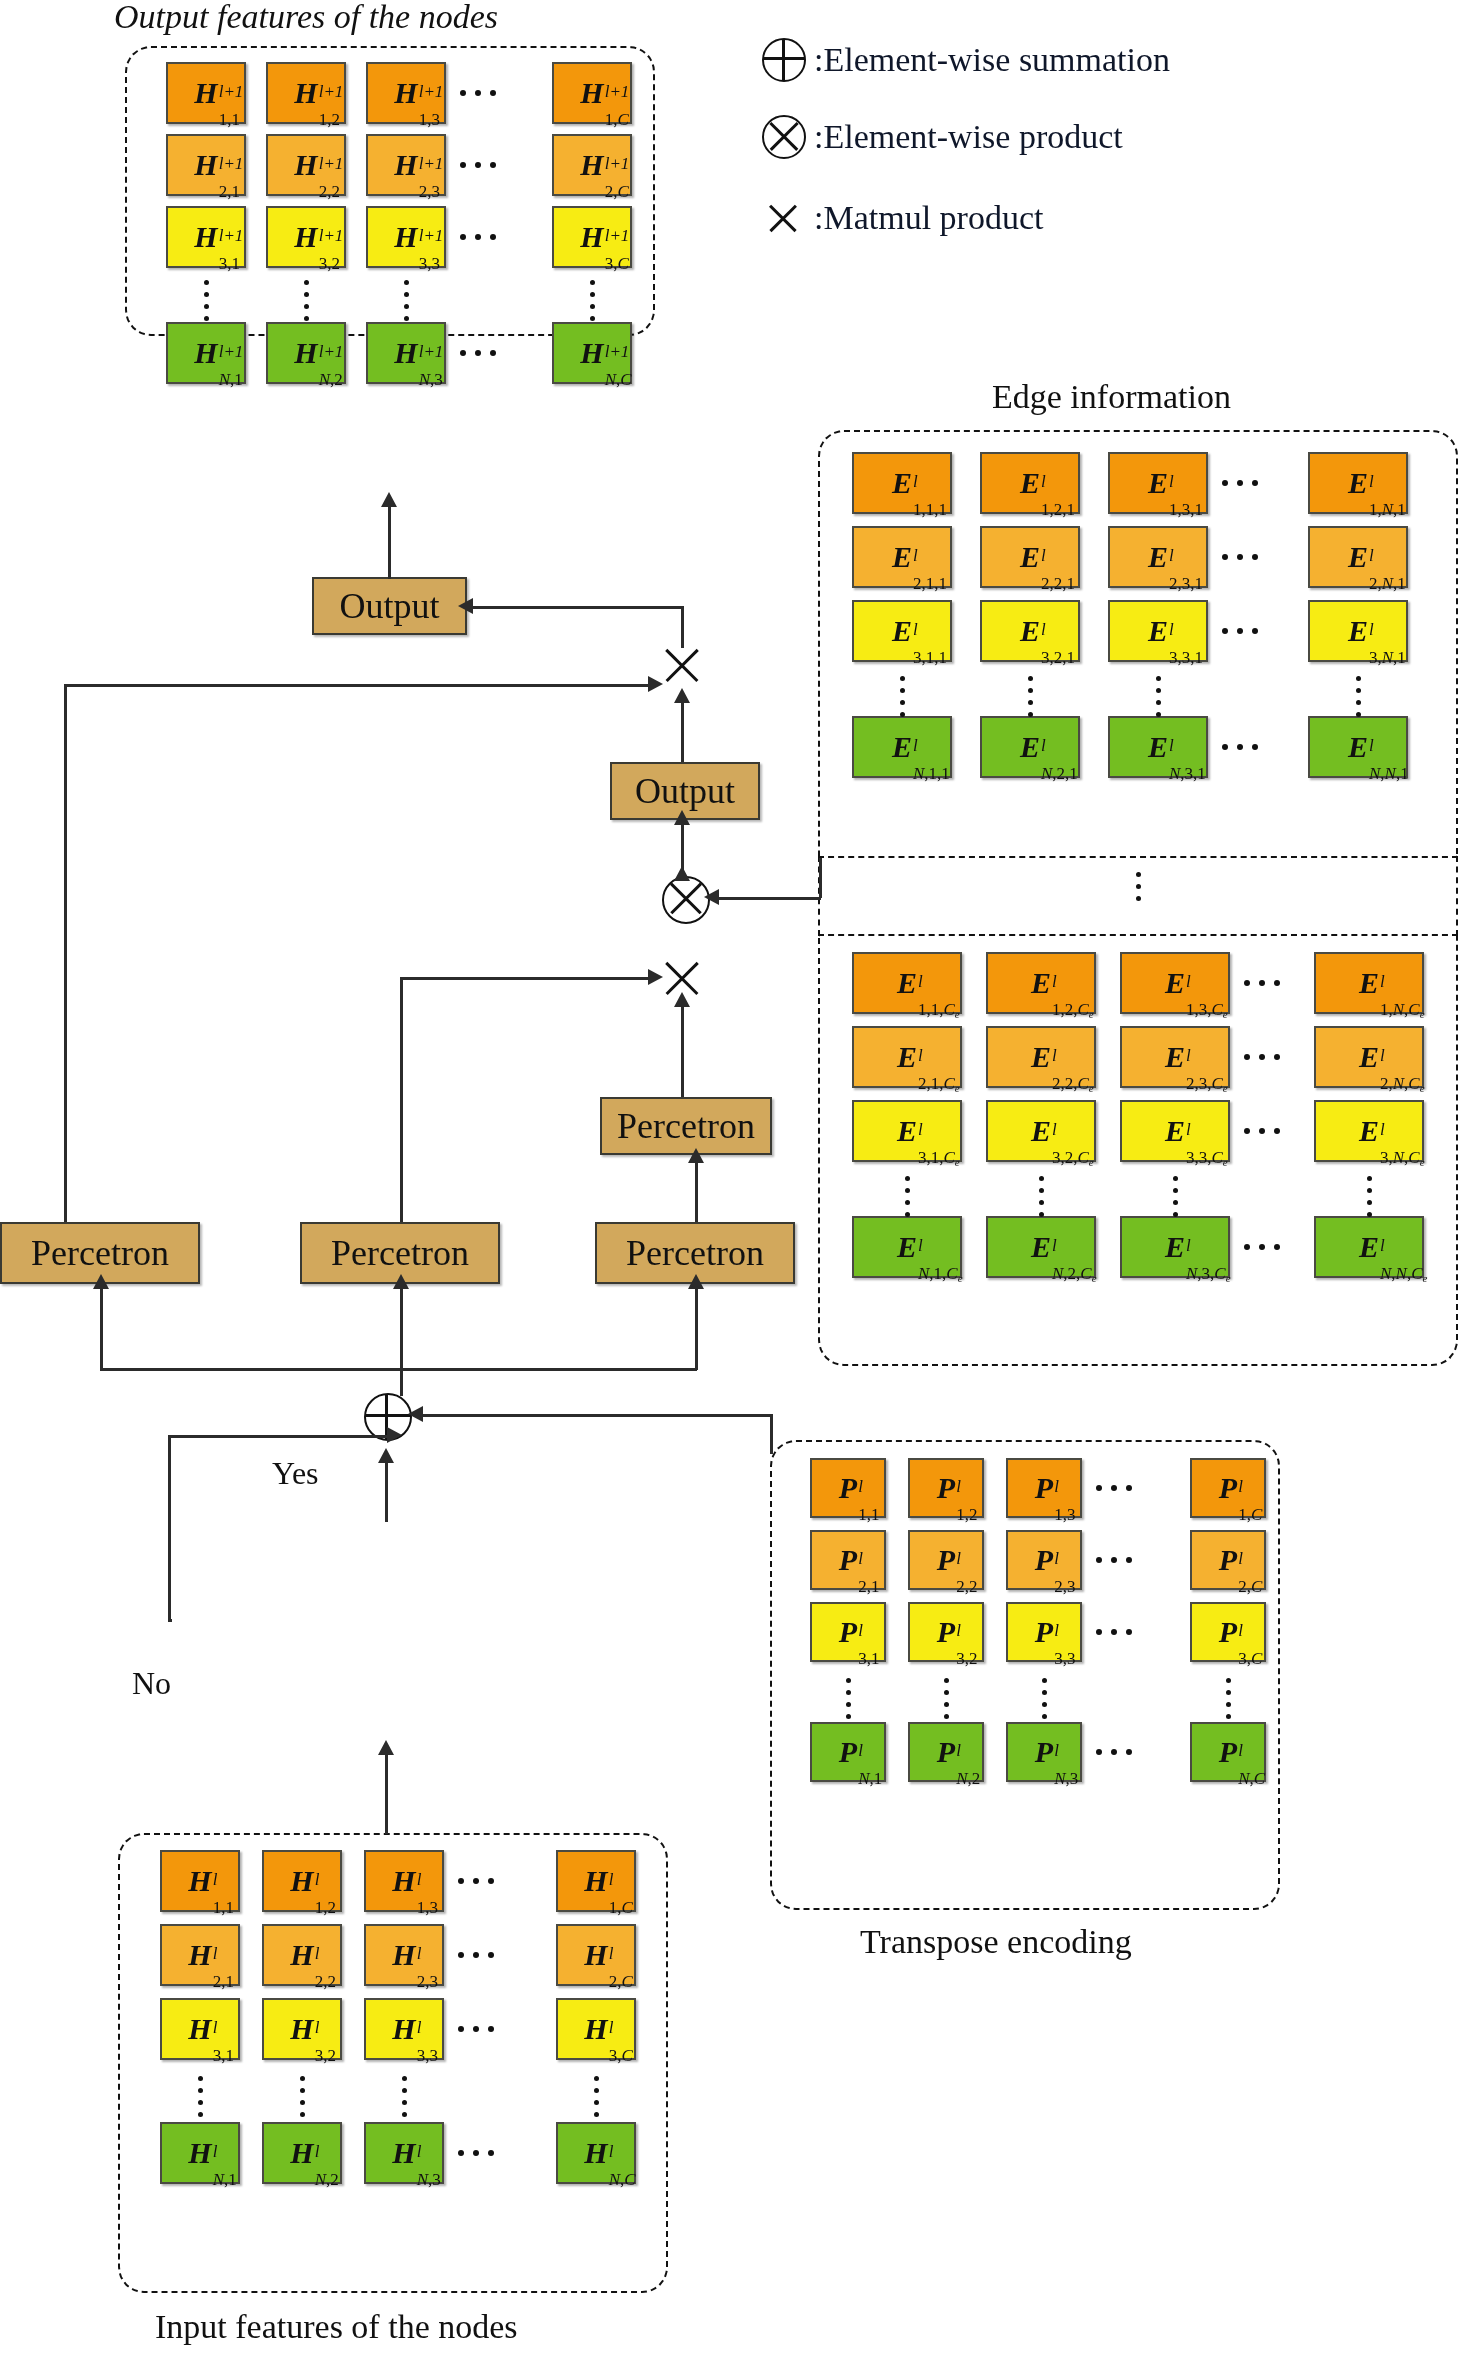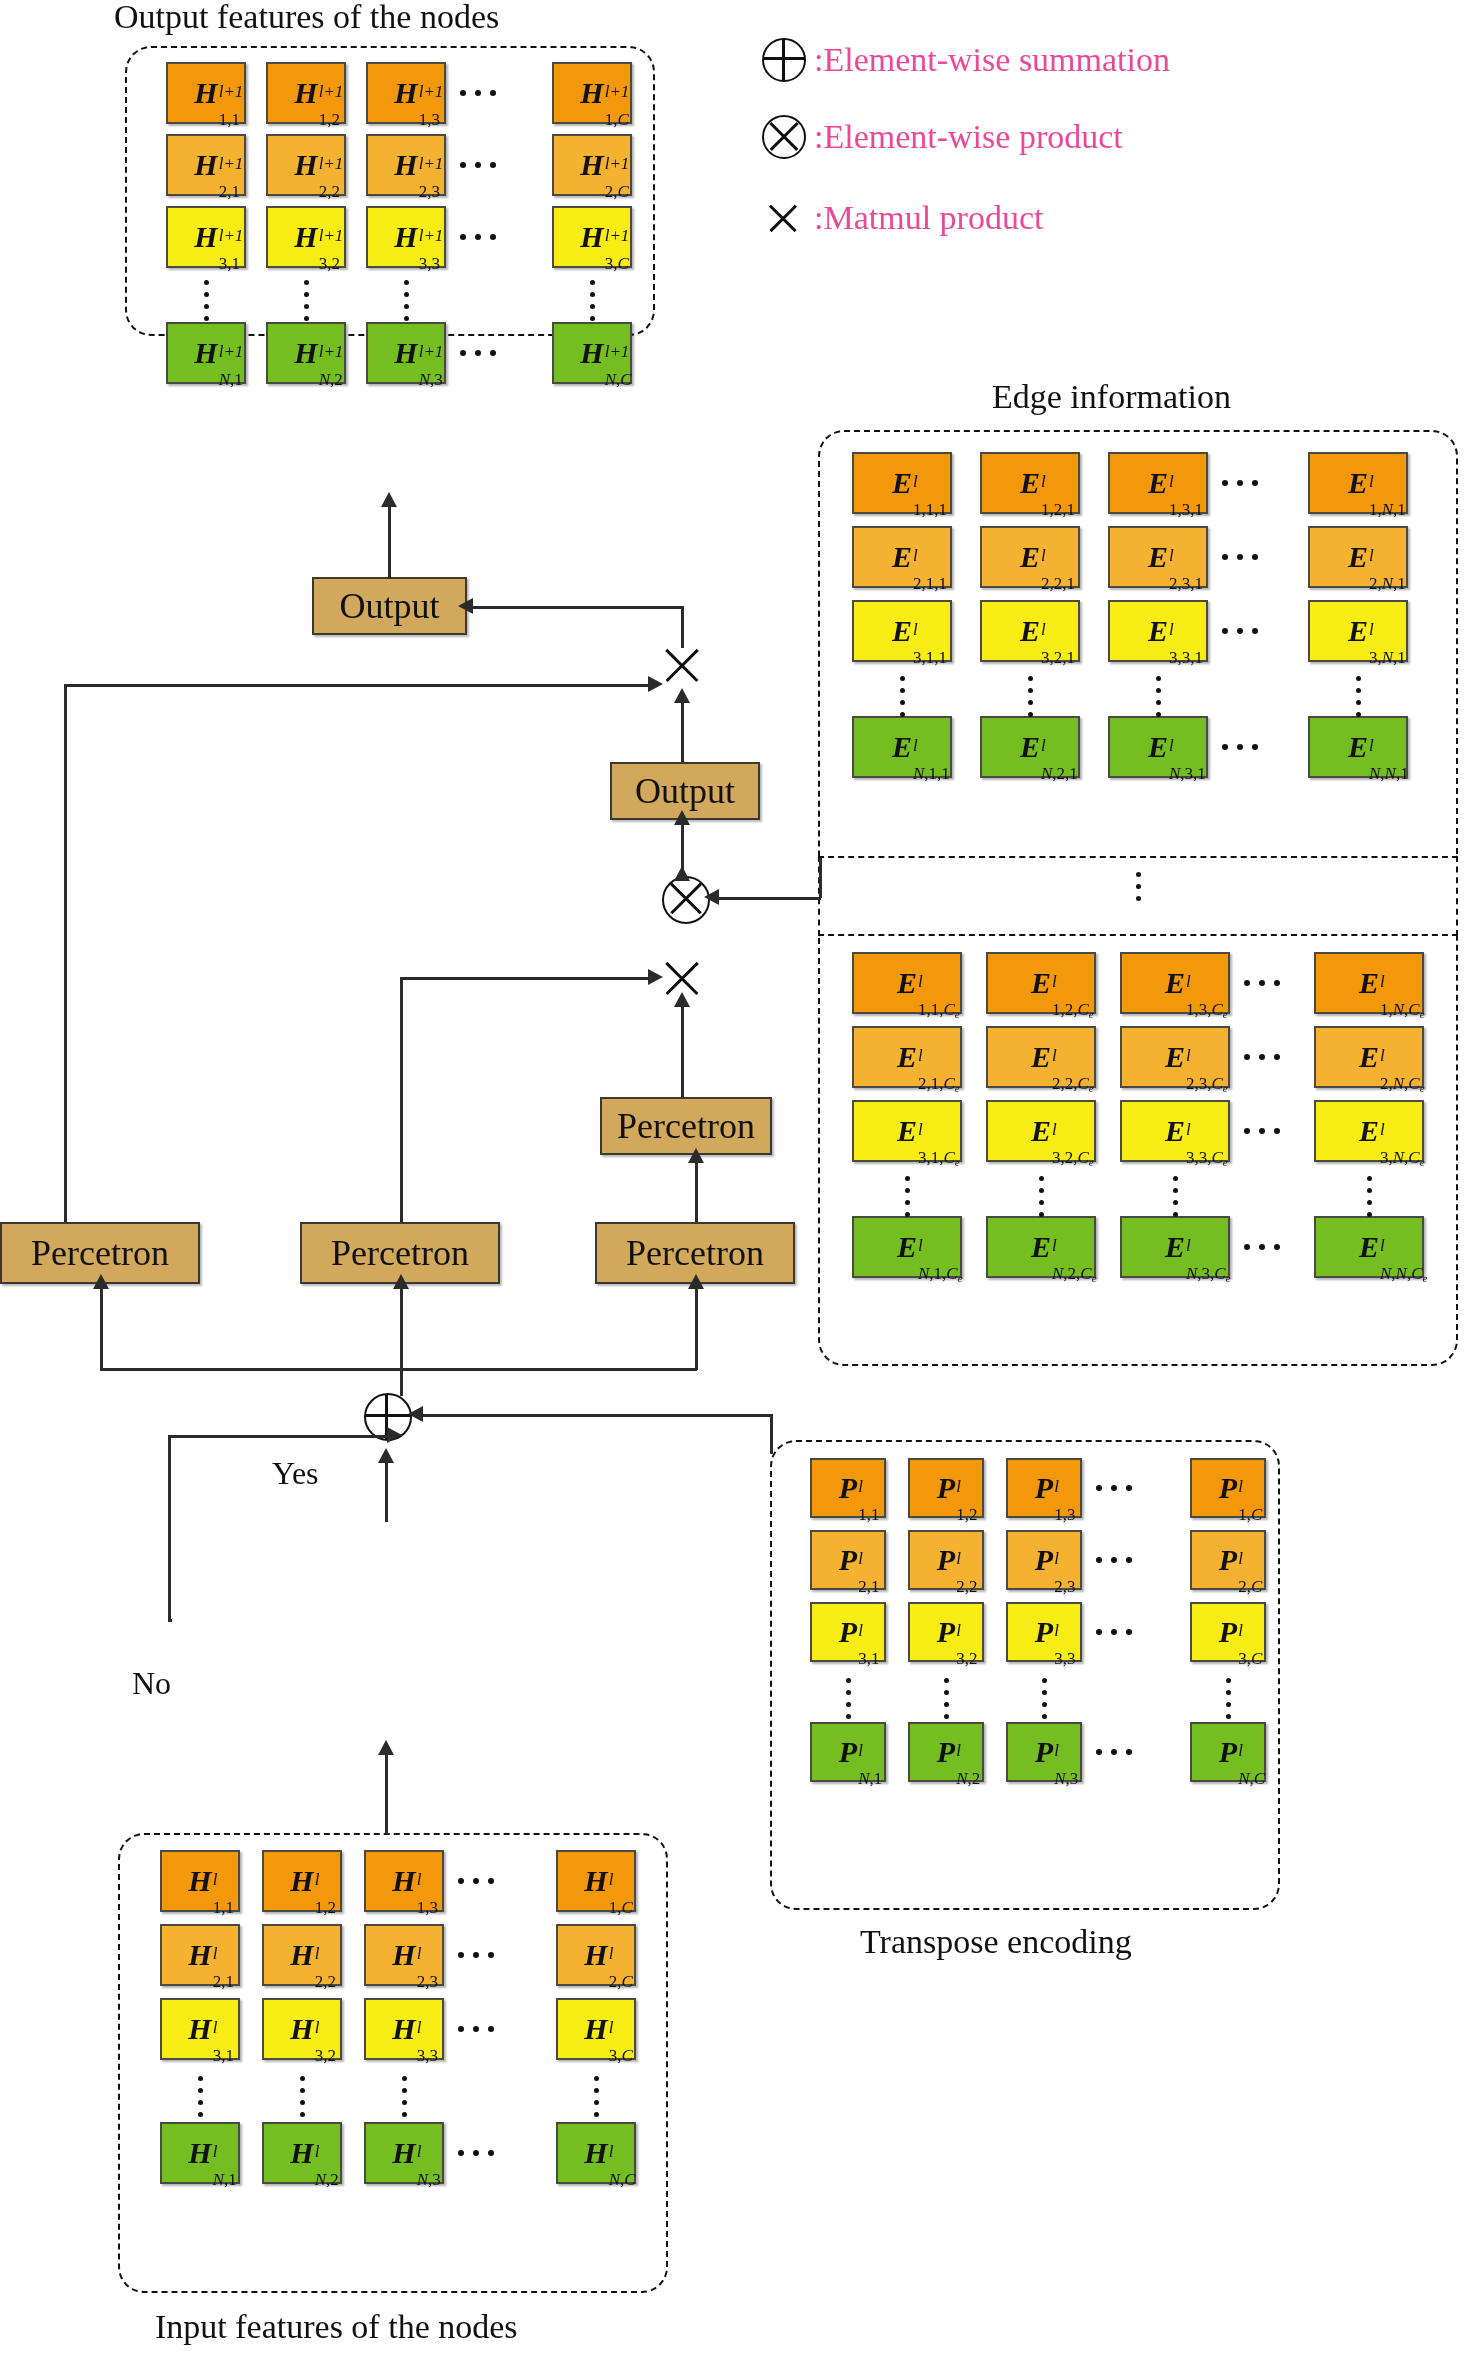--- a/index.html
+++ b/index.html
@@ -95,29 +95,29 @@
   .opplus-h{position:absolute;background:#111;height:2.5px;}
   .opplus-v{position:absolute;background:#111;width:2.5px;}
   .opx{position:absolute;background:#111;height:2.5px;transform-origin:center;}
   .matx{position:absolute;}
   .matx i{position:absolute;background:#111;height:2.5px;left:0;top:50%;width:100%;transform-origin:center;}
 
   .edgelabel{position:absolute;font-size:32px;color:#111;white-space:nowrap;}
 
   
   .legend-row{position:absolute;display:flex;align-items:center;white-space:nowrap;}
-  .legend-text{font-size:34px;color:#ec4899;margin-left:8px;}
+  .legend-text{font-size:34px;color:#0f172a;margin-left:8px;}
   .legend-icon{position:relative;width:44px;height:44px;flex:0 0 44px;}
 </style>
 </head>
 <body>
 
 <div id="stage">
 
-  <div class="abs caption" style="left:114px;top:0px;">Output features of the nodes</div>
+  <div class="abs caption" style="left:114px;top:0px;font-style:italic;">Output features of the nodes</div>
   <div class="abs caption" style="left:980px;top:380px;margin-left:12px;">Edge information</div>
   <div class="abs caption" style="left:860px;top:1925px;">Transpose encoding</div>
   <div class="abs caption" style="left:155px;top:2310px;">Input features of the nodes</div>
 
   <div class="legend-row" style="left:762px;top:38px;">
     <span class="legend-icon">
       <span class="opcircle" style="left:0;top:0;width:40px;height:40px;"></span>
       <span class="opplus-h" style="left:2px;top:19px;width:40px;"></span>
       <span class="opplus-v" style="left:20px;top:1px;height:42px;"></span>
     </span>

